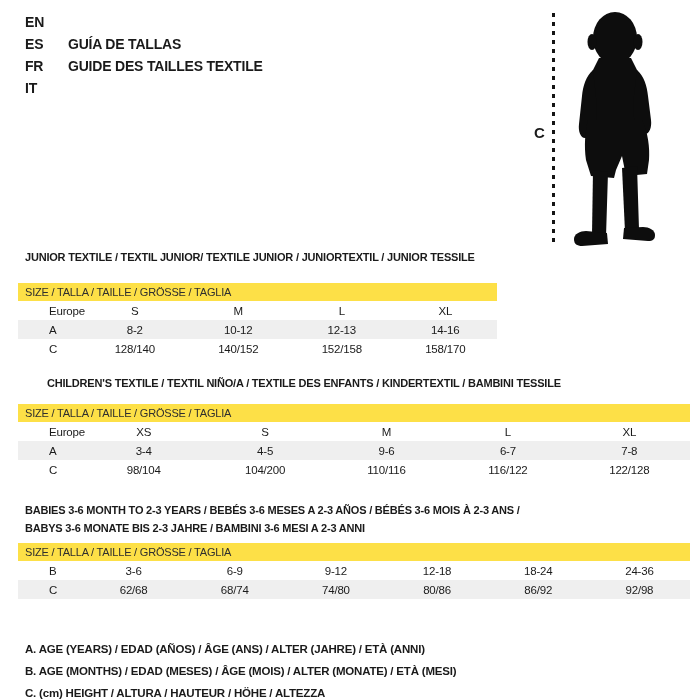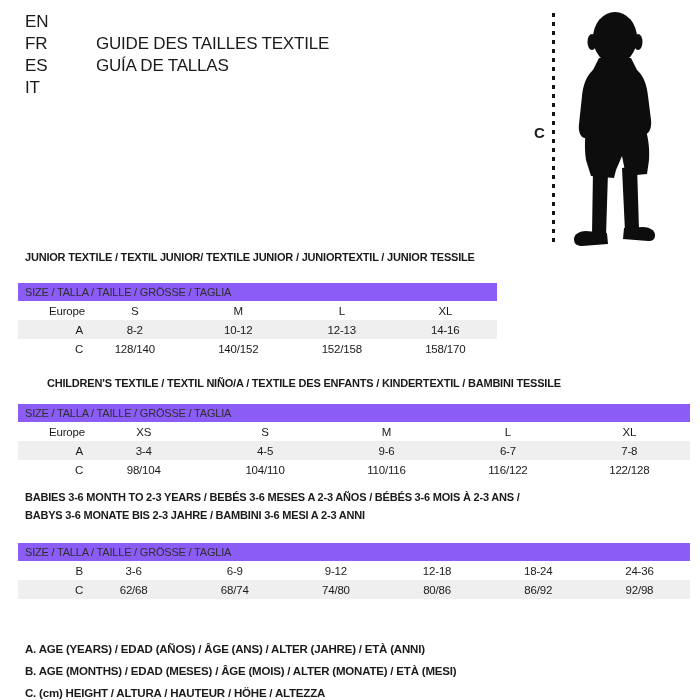--- a/index.html
+++ b/index.html
@@ -6,74 +6,74 @@
   body { background:#ffffff; }
   .page {
     position:relative; width:700px; height:700px; background:#ffffff;
     font-family:"Liberation Sans", sans-serif; color:#1a1a1a;
     overflow:hidden; letter-spacing:-0.2px;
   }
 
   
   .lang-block { position:absolute; left:25px; top:11px; }
   .lang-row { display:flex; height:22px; align-items:center;
-              font-weight:400; font-size:17px;gap:28px; }
+              font-weight:700; font-size:14px; }
   .lang-code { width:43px; }
 
   
   .dash-line {
     position:absolute; left:552px; top:13px; width:3px; height:230px;
     background:repeating-linear-gradient(to bottom, #141414 0 4px, transparent 4px 9px);
   }
   .c-label { position:absolute; left:534px; top:124px;
              font-weight:700; font-size:15px; }
   .baby-svg { position:absolute; left:562px; top:8px; }
 
   
   .tbl-title { position:absolute; left:25px; font-weight:700;
                font-size:11px; letter-spacing:-0.2px; }
   .t1 { top:251px; }
   .t2 { top:377px;margin-left:22px; }
-  .t3 { top:488px; line-height:18px; }
+  .t3 { top:501px; line-height:18px; }
 
   
   .tbl { position:absolute; left:18px; }
   .tbl1 { top:283px; width:479px; --cols:65px repeat(4, 1fr); }
   .tbl2 { top:404px; width:672px; --cols:65px repeat(5, 1fr); }
   .tbl3 { top:543px; width:672px; --cols:65px repeat(6, 1fr); }
   .size-bar {
-    height:18px; background:#8b5cf6; display:flex; align-items:center;
+    height:18px; background:#fde047; display:flex; align-items:center;
     padding-left:7px; font-size:11px; color:#2e2e2e;
   }
   .trow { display:grid; grid-template-columns:var(--cols);
           height:19px; align-items:center; font-size:11.5px; }
   .trow.shaded { background:#efefef; }
   .tcell { text-align:center; }
-  .tcell.label { text-align:right; padding-left:7px;margin-left:24px; }
+  .tcell.label { text-align:left; padding-left:7px;margin-left:24px; }
 
   
   .footnotes { position:absolute; left:25px; top:626px;margin-top:12px; }
   .footnote { height:22px; line-height:22px; font-weight:700; font-size:11.5px; }
 </style>
 </head>
 <body>
 
 <div class="page">
 
   <div class="lang-block">
     <div class="lang-row">
       <span class="lang-code">EN</span>
     </div>
     <div class="lang-row">
+      <span class="lang-code">ES</span>
+      <span>GUÍA DE TALLAS</span>
+    </div>
+    <div class="lang-row">
       <span class="lang-code">FR</span>
       <span>GUIDE DES TAILLES TEXTILE</span>
-    </div>
-    <div class="lang-row">
-      <span class="lang-code">ES</span>
-      <span>GUÍA DE TALLAS</span>
     </div>
     <div class="lang-row">
       <span class="lang-code">IT</span>
     </div>
   </div>
 
   <div class="dash-line"></div>
   <div class="c-label">C</div>
   <svg class="baby-svg" width="105" height="240" viewBox="0 0 105 240">
     <g fill="#0d0d0d">
@@ -135,21 +135,21 @@
           <div class="tcell label">A</div>
           <div class="tcell">3-4</div>
           <div class="tcell">4-5</div>
           <div class="tcell">9-6</div>
           <div class="tcell">6-7</div>
           <div class="tcell">7-8</div>
         </div>
         <div class="trow">
           <div class="tcell label">C</div>
           <div class="tcell">98/104</div>
-          <div class="tcell">104/110</div>
+          <div class="tcell">104/200</div>
           <div class="tcell">110/116</div>
           <div class="tcell">116/122</div>
           <div class="tcell">122/128</div>
         </div>
       </div>
   </div>
 
   <div class="tbl-title t3">
     <div>BABIES 3-6 MONTH TO 2-3 YEARS / BEBÉS 3-6 MESES A 2-3 AÑOS / BÉBÉS 3-6 MOIS À 2-3 ANS /</div>
     <div>BABYS 3-6 MONATE BIS 2-3 JAHRE / BAMBINI 3-6 MESI A 2-3 ANNI</div>

